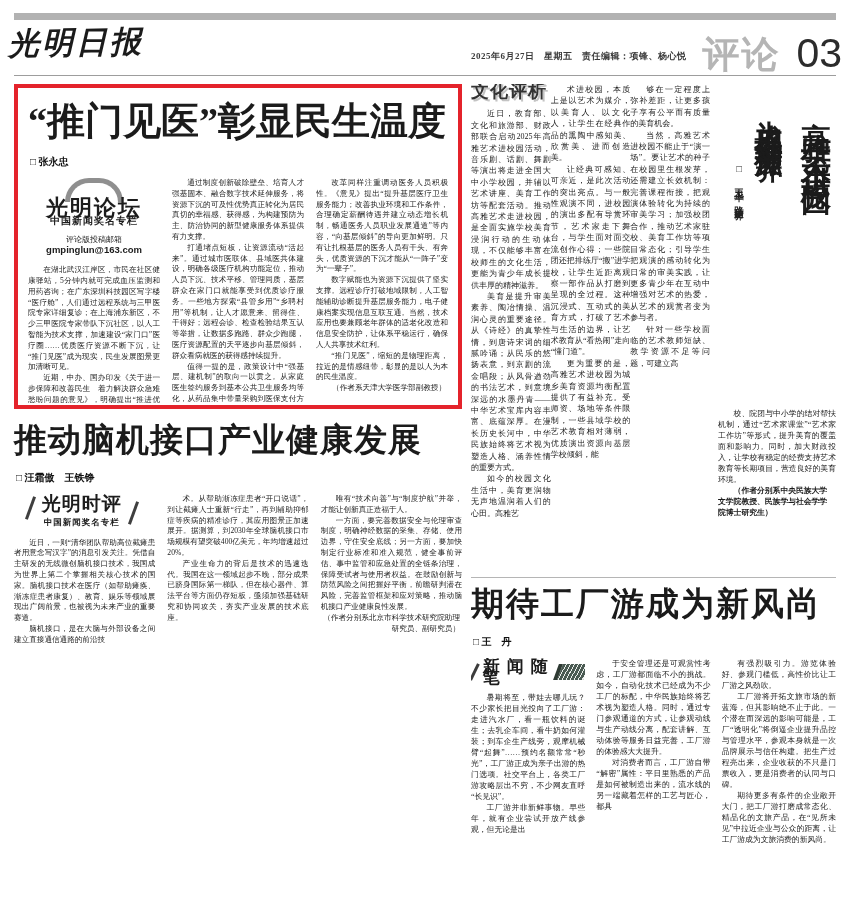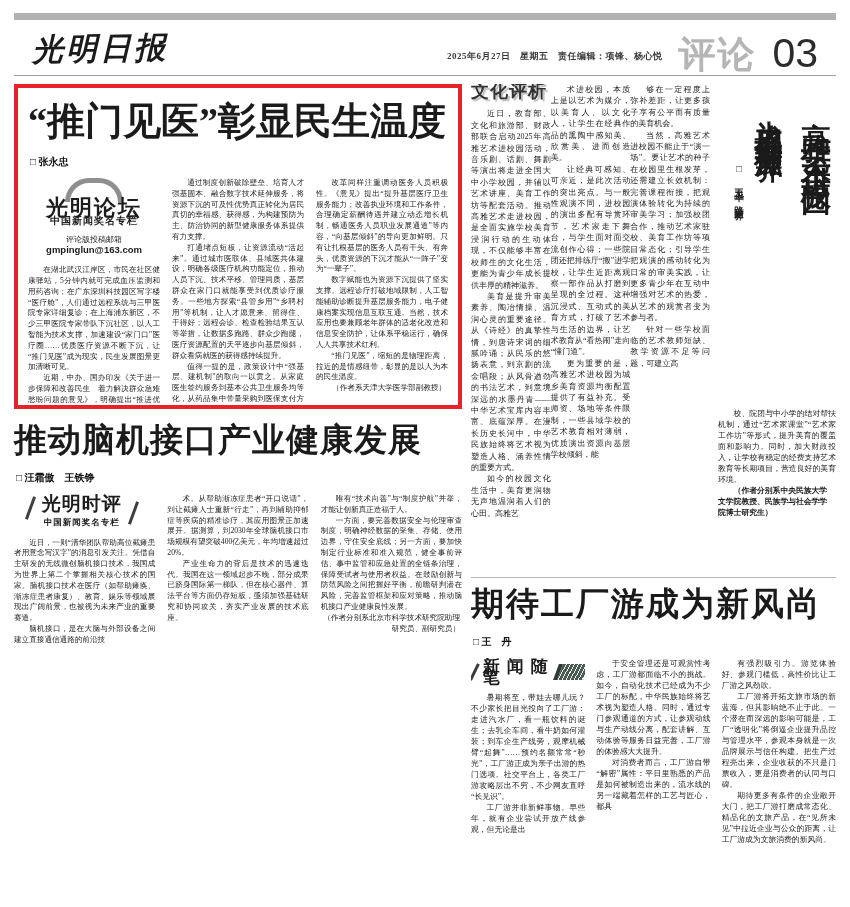--- a/index.html
+++ b/index.html
@@ -1,19 +1,19 @@
 <!DOCTYPE html>
 <html lang="zh"><head>
 <meta charset="utf-8">
 <style>
   html,body{margin:0;padding:0;background:#f5f5f3;}
   .page{position:relative;width:850px;height:907px;background:#ffffff;overflow:hidden;
         font-family:"Liberation Serif","DejaVu Serif",serif;color:#1b1b1b;}
   .topbar{margin:13px 14px 0;height:7px;background:#b2b2b2;}
-  header{display:flex;justify-content:space-between;align-items:flex-end;padding:2px 32px 0;height:48px;}
+  header{display:flex;justify-content:space-between;padding:2px 8px 0;height:48px;}
   .masthead{font-size:31px;font-weight:900;font-style:italic;letter-spacing:3px;transform:rotate(-1deg);}
   .header-right{display:flex;align-items:flex-end;gap:16px;}
   .dateline{font-size:9px;font-weight:bold;color:#3a3a3a;padding-bottom:7px;letter-spacing:.5px;}
   .section-word{font-size:37px;font-weight:900;color:#b5b5b5;line-height:.85;letter-spacing:2px;}
   .page-num{font-size:41px;color:#2c2c2c;font-family:"Liberation Sans","DejaVu Sans",sans-serif;line-height:.8;}
   .header-rule{border-top:1px solid #9d9d9d;margin:5px 14px 8px;}
 
   main{display:flex;gap:9px;padding:0 14px;}
   .half-left{width:448px;flex:none;}
   .half-right{flex:1;min-width:0;}

